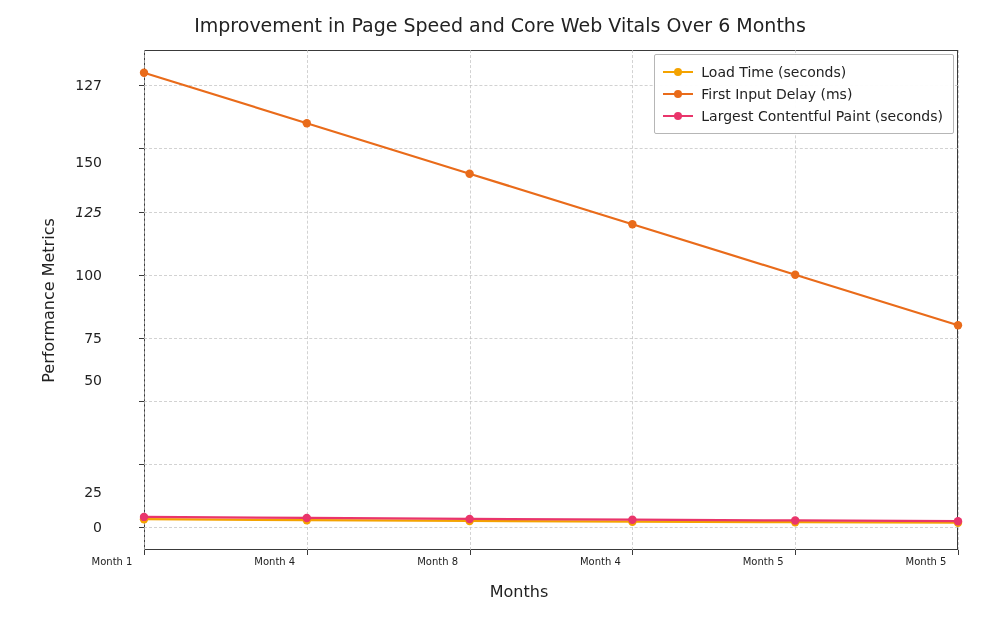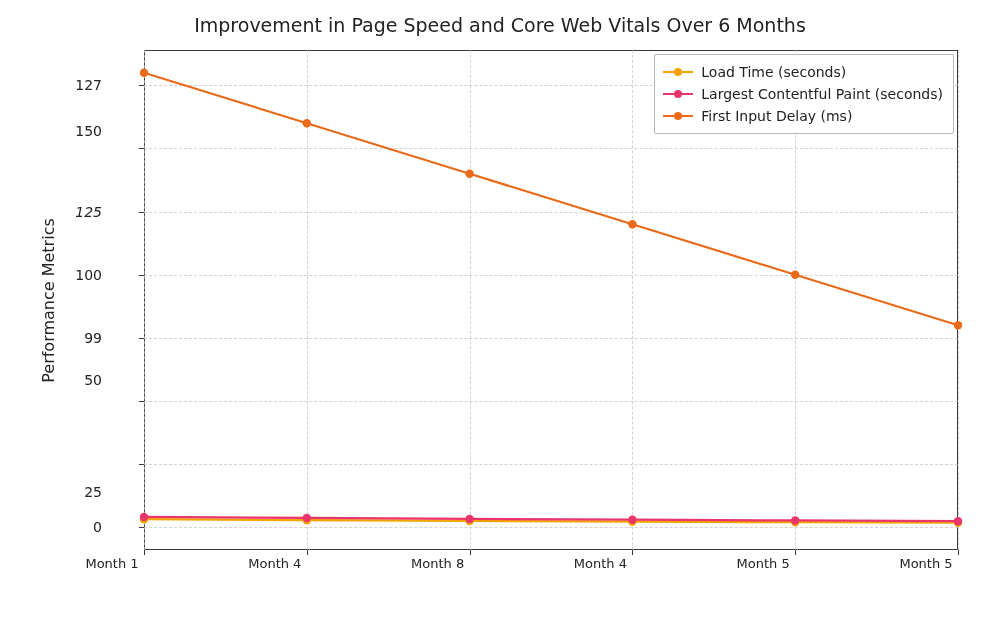--- a/index.html
+++ b/index.html
@@ -75,21 +75,21 @@
     right: 898px; 
     text-align: right;
     font-size: 14px;
     color: #222;
     transform: translateY(-50%);
     width: 60px;
   }
   .xtick-label {
     position: absolute;
     top: 556px;
-    font-size: 13px;
+    font-size: 10px;
     color: #222;
     transform: translateX(-50%);
     white-space: nowrap;
   }
 
   .gridline-h {
     position: absolute;
     left: 0;
     width: 100%;
     height: 0;
@@ -166,20 +166,21 @@
 </head>
 <body>
 
 <div class="figure">
 
   <div class="title">Improvement in Page Speed and Core Web Vitals Over 6 Months</div>
 
   <div class="ylabel">
     <span>Performance Metrics</span>
   </div>
+  <div class="xlabel">Months</div>
 
   <div class="axes">
     <div class="spine left"></div>
     <div class="spine bottom"></div>
     <div class="spine right"></div>
     <div class="spine top"></div>
 
     <div id="gridlines">
         <div class="gridline-h" style="top: 477.273px;"></div>
         <div class="gridline-h" style="top: 414.141px;"></div>
@@ -240,43 +241,43 @@
     <div class="legend" id="legend">
         <div class="legend-row">
           <div class="legend-swatch">
             <div class="ln" style="background: rgb(244, 163, 0);"></div>
             <div class="dot" style="background: rgb(244, 163, 0);"></div>
           </div>
           <span>Load Time (seconds)</span>
         </div>
         <div class="legend-row">
           <div class="legend-swatch">
+            <div class="ln" style="background: rgb(233, 107, 26);"></div>
+            <div class="dot" style="background: rgb(233, 107, 26);"></div>
+          </div>
+          <span>First Input Delay (ms)</span>
+        </div>
+        <div class="legend-row">
+          <div class="legend-swatch">
             <div class="ln" style="background: rgb(233, 53, 107);"></div>
             <div class="dot" style="background: rgb(233, 53, 107);"></div>
           </div>
           <span>Largest Contentful Paint (seconds)</span>
         </div>
-        <div class="legend-row">
-          <div class="legend-swatch">
-            <div class="ln" style="background: rgb(233, 107, 26);"></div>
-            <div class="dot" style="background: rgb(233, 107, 26);"></div>
-          </div>
-          <span>First Input Delay (ms)</span>
-        </div>
       </div>
   </div>
 
   <div id="ytick-labels">
       <div class="ytick-label" style="top: 527.273px;">0</div>
       <div class="ytick-label" style="top: 492px;">25</div>
       <div class="ytick-label" style="top: 380px;">50</div>
-      <div class="ytick-label" style="top: 337.879px;">99</div>
+      <div class="ytick-label" style="top: 337.879px;">75</div>
       <div class="ytick-label" style="top: 274.747px;">100</div>
       <div class="ytick-label" style="top: 211.616px; font-style: italic;">125</div>
-      <div class="ytick-label" style="top: 131px;">150</div>
+      <div class="ytick-label" style="top: 162px;">150</div>
       <div class="ytick-label" style="top: 85.3535px;">127</div>
     </div>
   <div id="xtick-labels">
       <div class="xtick-label" style="left: 112px;">Month 1</div>
       <div class="xtick-label" style="left: 274.8px;">Month 4</div>
       <div class="xtick-label" style="left: 437.6px;">Month 8</div>
       <div class="xtick-label" style="left: 600.4px; text-align: center;">Month 4</div>
       <div class="xtick-label" style="left: 763.2px;">Month 5</div>
       <div class="xtick-label" style="left: 926px;">Month 5</div>
     </div>

